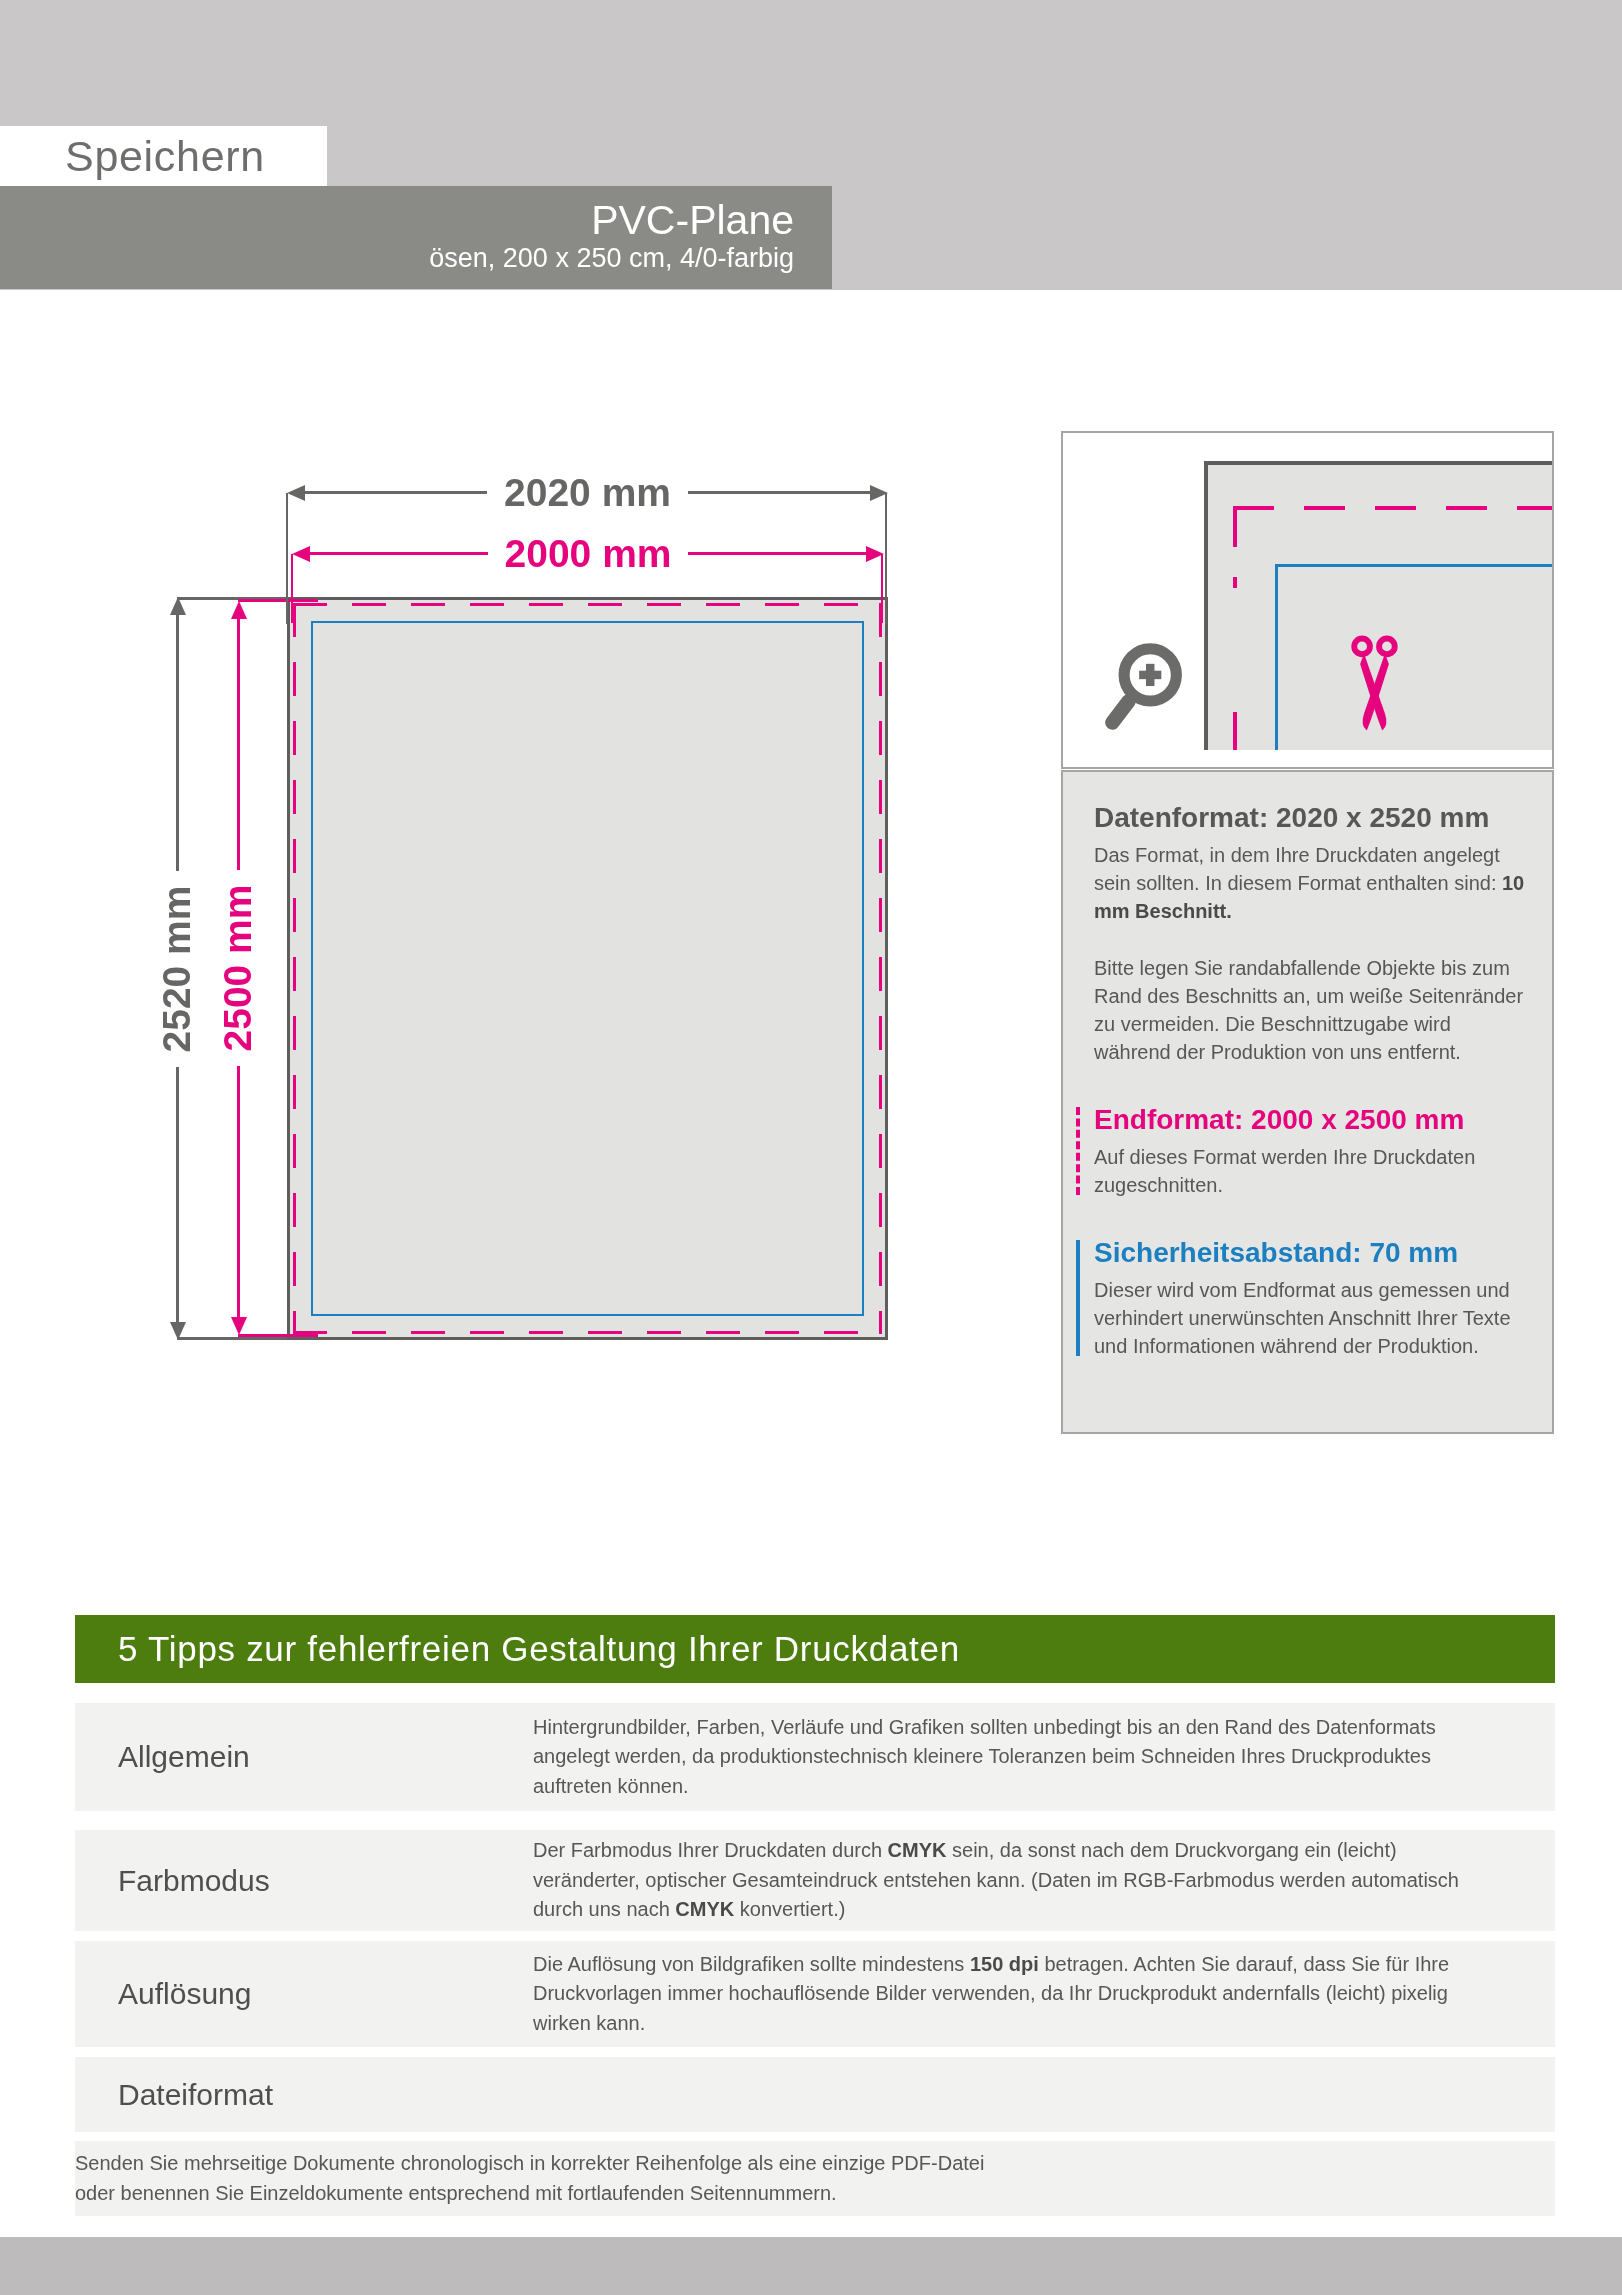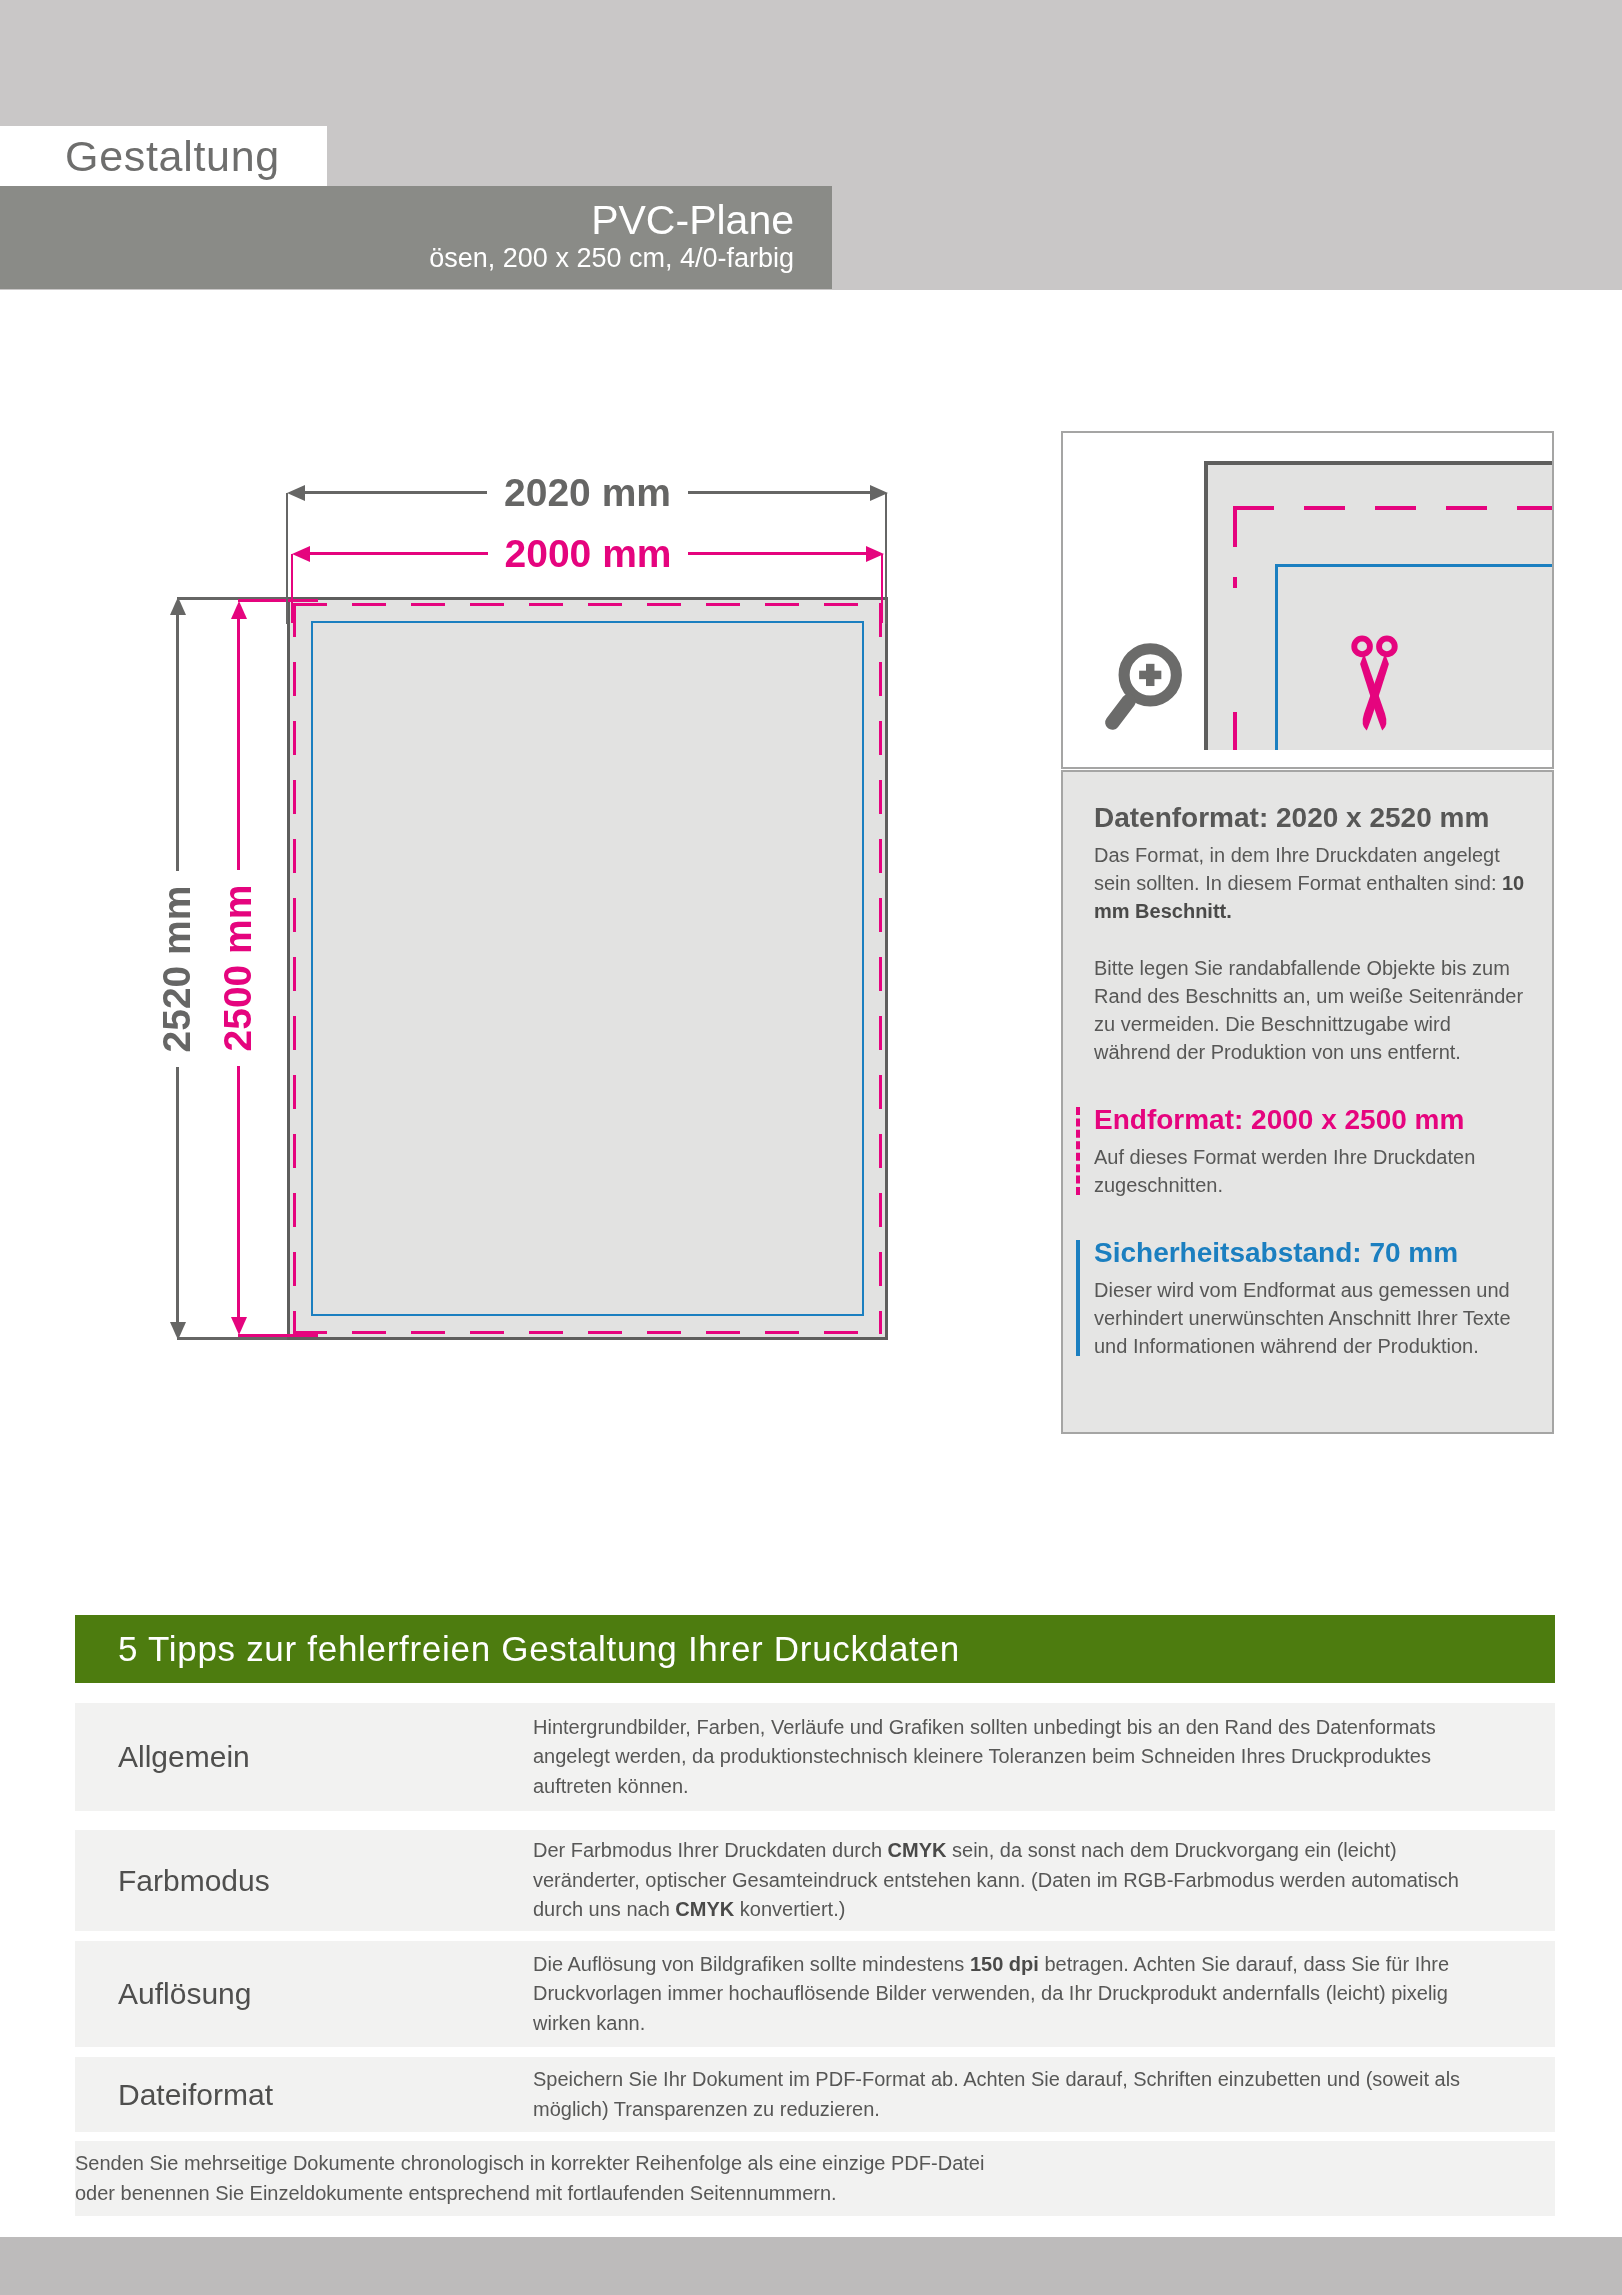--- a/index.html
+++ b/index.html
@@ -98,21 +98,21 @@
   
   .footer-band{position:absolute;left:0;top:2237px;width:1623px;height:59px;background:#bdbbbb;}
 </style>
 </head>
 <body>
 
 <div class="page">
 
   <div class="top-band"></div>
   <div class="sheet-label-box">
-    <span>Gestaltung</span>
+    <span>Speichern</span>
   </div>
   <div class="title-bar">
     <span class="t1">PVC-Plane</span>
     <span class="t2">ösen, 200 x 250 cm, 4/0-farbig</span>
   </div>
 
   <div class="fmt-rect">
     <div class="cut-dash-h" style="left:2.6px;right:2.6px;top:2.6px;"></div>
     <div class="cut-dash-h" style="left:2.6px;right:2.6px;bottom:2.6px;"></div>
     <div class="cut-dash-v" style="top:2.6px;bottom:2.6px;left:2.6px;"></div>
@@ -216,21 +216,20 @@
   <div class="tip-row r2">
     <div class="lab">Farbmodus</div>
     <div class="txt"><span>Der Farbmodus Ihrer Druckdaten durch </span><strong>CMYK</strong><span> sein, da sonst nach dem Druckvorgang ein (leicht) veränderter, optischer Gesamteindruck entstehen kann. (Daten im RGB-Farbmodus werden automatisch durch uns nach </span><strong>CMYK</strong><span> konvertiert.)</span></div>
   </div>
   <div class="tip-row r3">
     <div class="lab">Auflösung</div>
     <div class="txt"><span>Die Auflösung von Bildgrafiken sollte mindestens </span><strong>150 dpi</strong><span> betragen. Achten Sie darauf, dass Sie für Ihre Druckvorlagen immer hochauflösende Bilder verwenden, da Ihr Druckprodukt andernfalls (leicht) pixelig wirken kann.</span></div>
   </div>
   <div class="tip-row r4">
     <div class="lab">Dateiformat</div>
-    <div class="txt"><span>Speichern Sie Ihr Dokument im PDF-Format ab. Achten Sie darauf, Schriften einzubetten und (soweit als möglich) Transparenzen zu reduzieren.</span></div>
   </div>
   <div class="tip-row r5">
     <div class="txt"><span>Senden Sie mehrseitige Dokumente chronologisch in korrekter Reihenfolge als eine einzige PDF-Datei oder benennen Sie Einzeldokumente entsprechend mit fortlaufenden Seitennummern.</span></div>
   </div>
 
   <div class="footer-band"></div>
 
 </div>
 
 

